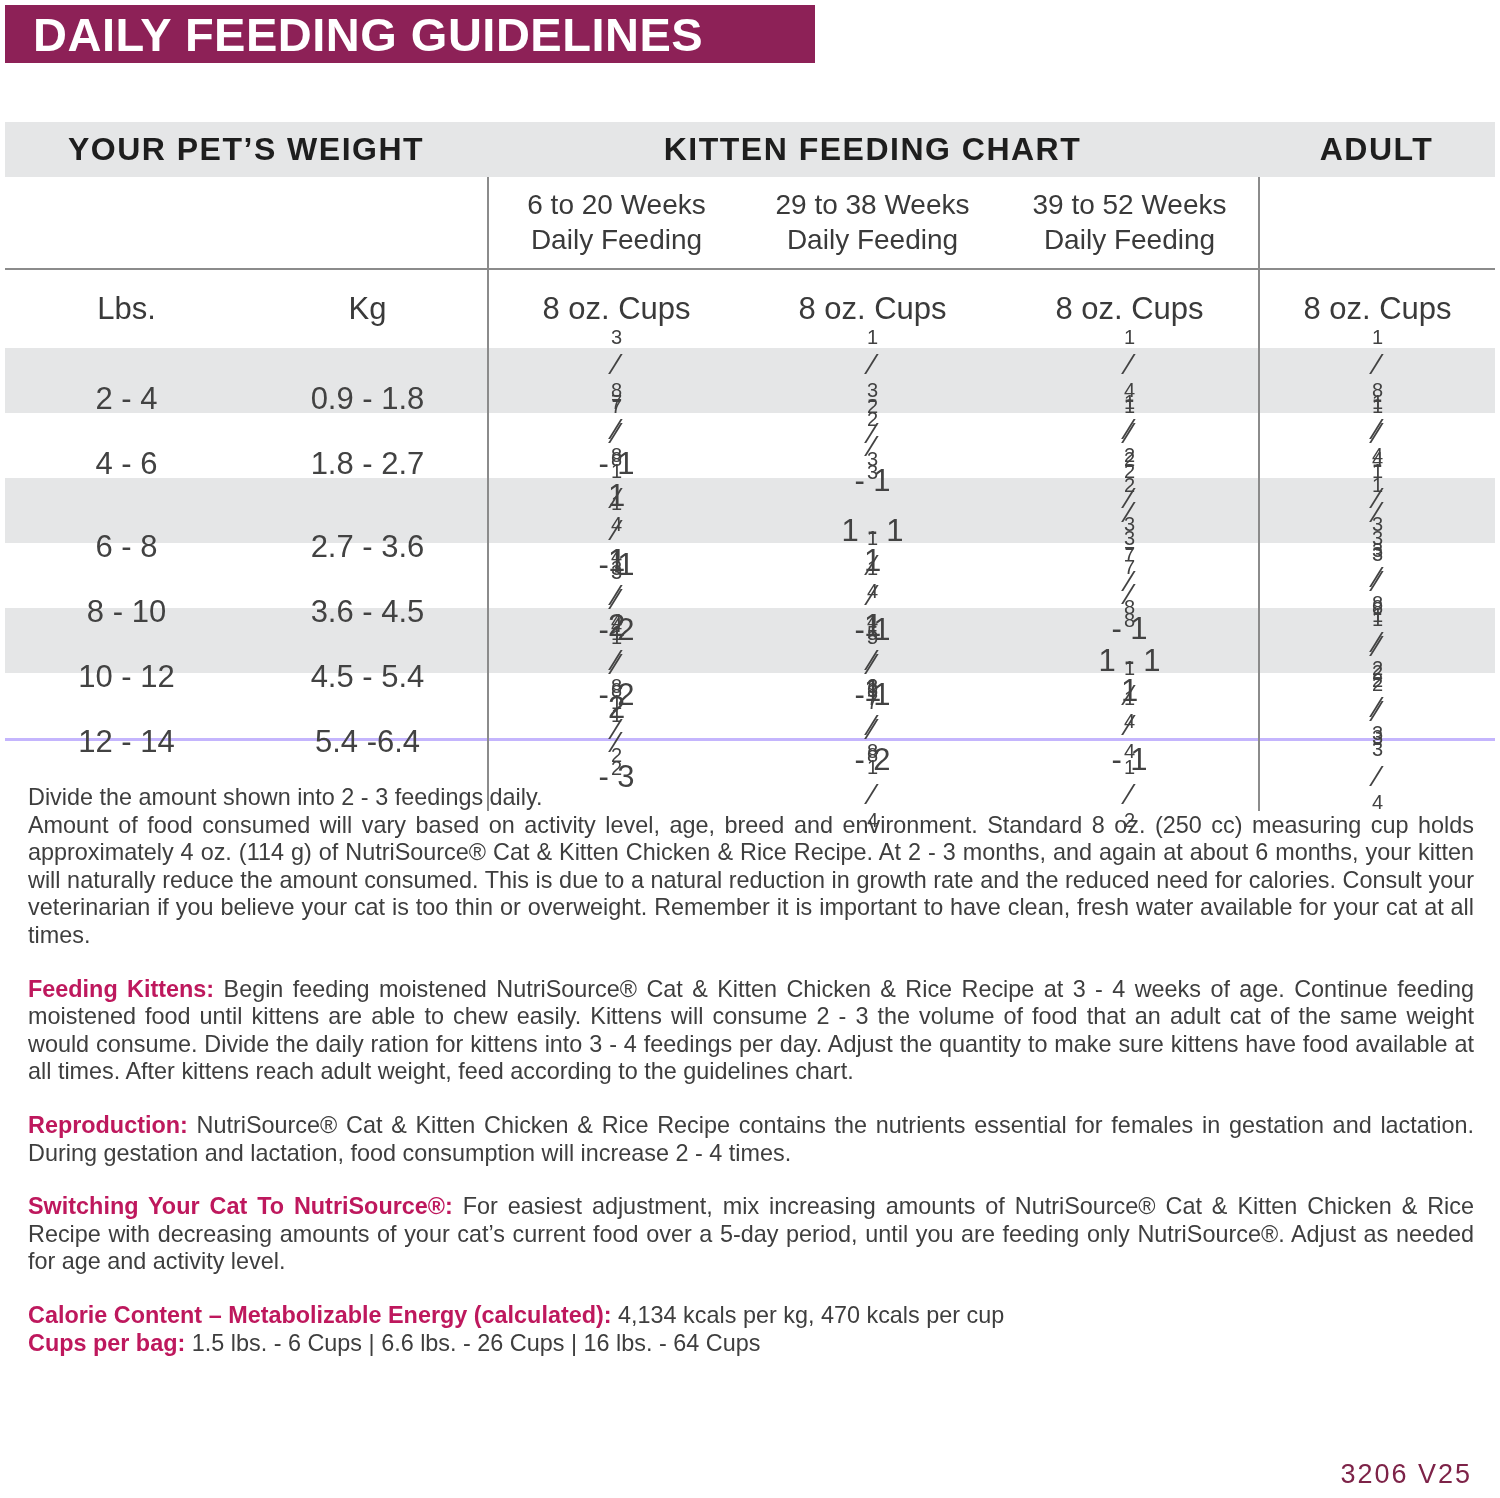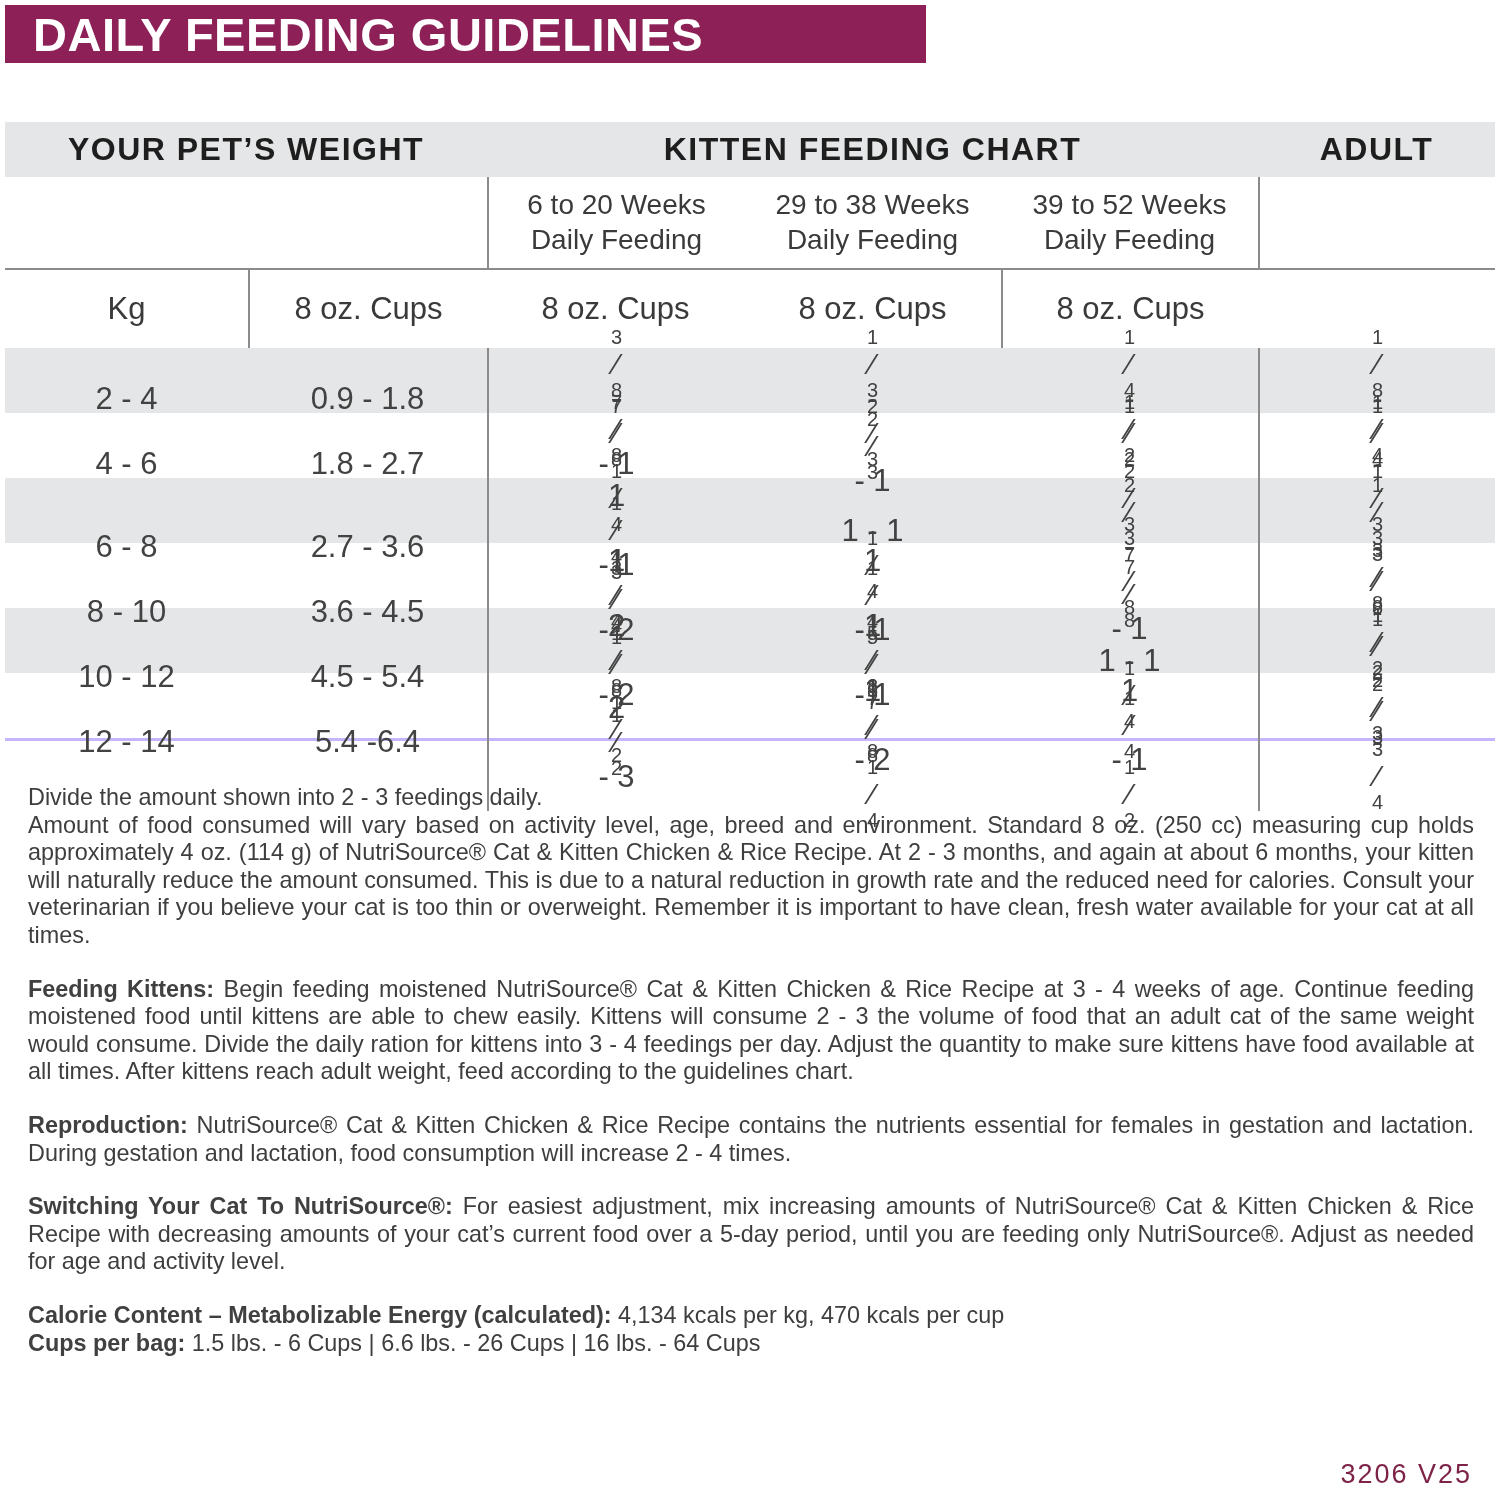--- a/index.html
+++ b/index.html
@@ -10,21 +10,21 @@
     width: 1500px;
     height: 1498px;
     background: #ffffff;
     overflow: hidden;
   }
 
   
   .banner {
     position: absolute;
     left: 5px; top: 5px;
-    width: 921px; height: 58px;
+    width: 810px; height: 58px;
     background: #8D2157;
     display: flex;
     align-items: center;
     padding-left: 28px;
   }
   .banner span {
     color: #ffffff;
     font-size: 47px;
     font-weight: bold;
     letter-spacing: 0.5px;
@@ -82,21 +82,21 @@
     position: absolute;
     left: 28px; top: 784px;
     width: 1446px;
     font-size: 23.4px;
     line-height: 27.6px;
     color: #3E3E3E;
     text-align: justify;
   }
   .notes p { margin: 0; }
   .notes .p-gap { margin-top: 26px; }
-  .notes strong { color: #404040; }
+  .notes strong { color: #be185d; }
 
   
   .footer-code {
     position: absolute;
     right: 28px; bottom: 8px;
     font-size: 27px;
     letter-spacing: 2px;
     color: #7D2348;
   }
 </style>
@@ -129,20 +129,21 @@
         <div>Daily Feeding</div>
       </div>
       <div class="cell">
         <div>39 to 52 Weeks</div>
         <div>Daily Feeding</div>
       </div>
       <div class="cell vline"></div>
     </div>
 
     <div class="row grid6 urow">
+      <div class="cell">Lbs.</div>
       <div class="cell">Kg</div>
       <div class="cell vline">8 oz. Cups</div>
       <div class="cell">8 oz. Cups</div>
       <div class="cell">8 oz. Cups</div>
       <div class="cell vline">8 oz. Cups</div>
     </div>
 
     <div class="row grid6 drow stripe">
       <div class="cell">2 - 4</div>
       <div class="cell">0.9 - 1.8</div>

